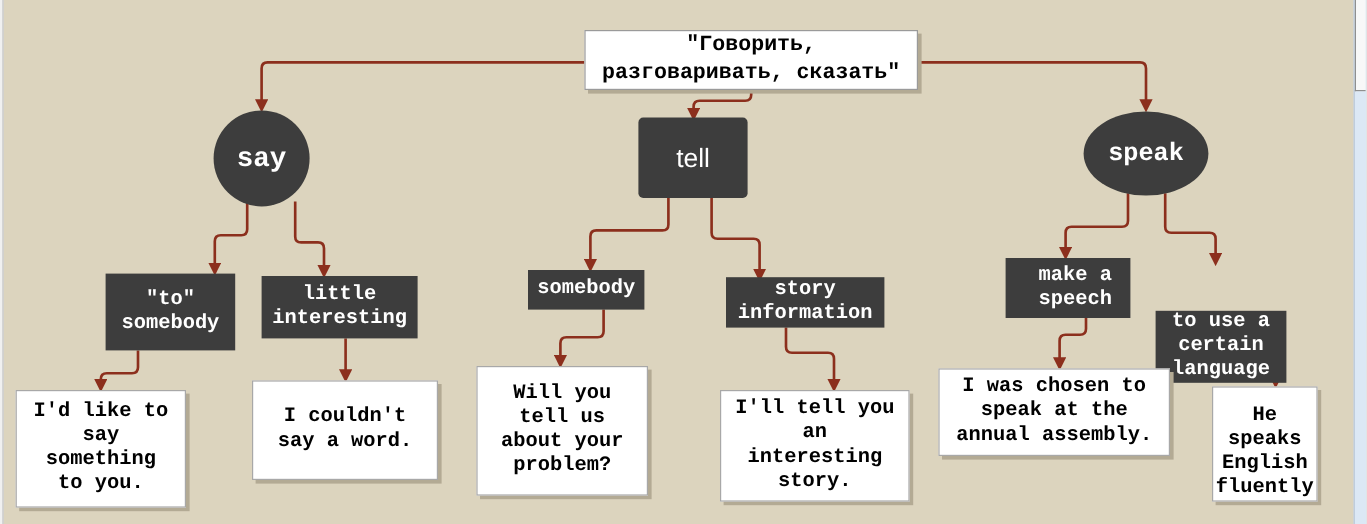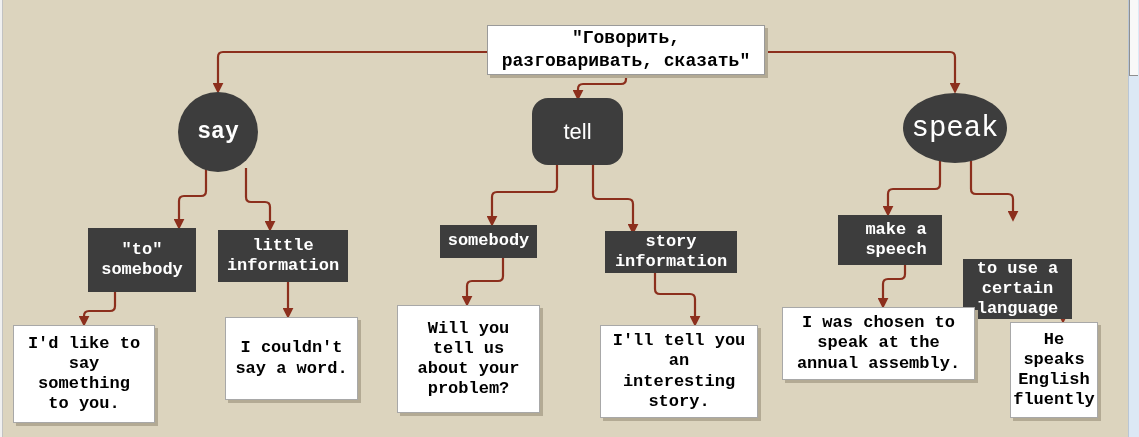--- a/index.html
+++ b/index.html
@@ -21,23 +21,23 @@
     font-weight:bold; font-size:18px; line-height:1.3; color:#000;
     box-sizing:border-box;
   }
 
   
   .node {
     position:absolute; background:#3d3d3d; color:#ffffff;
     display:flex; align-items:center; justify-content:center;
   }
   #node-say   { left:178px; top:92px;  width:80px;  height:80px; border-radius:50%; font-weight:bold; font-size:23px; }
-  #node-tell  { left:532px; top:98px;  width:91px;  height:67px; border-radius:16px;
+  #node-tell  { left:532px; top:98px;  width:91px;  height:67px; border-radius:4px;
                 font-family:"Liberation Sans","DejaVu Sans",sans-serif; font-size:22px; }
-  #node-speak { left:903px; top:93px;  width:104px; height:70px; border-radius:50%; font-weight:normal; font-size:29px; }
+  #node-speak { left:903px; top:93px;  width:104px; height:70px; border-radius:50%; font-weight:bold; font-size:21px; }
 
   
   .usage {
     position:absolute; background:#3d3d3d; color:#ffffff;
     display:flex; align-items:center; justify-content:center;
     font-weight:bold; font-size:17px; line-height:1.18;
   }
   #usage-say-0   { left:88px;  top:228px; width:108px; height:64px; }
   #usage-say-1   { left:218px; top:230px; width:130px; height:52px; }
   #usage-tell-0  { left:440px; top:225px; width:97px;  height:33px; }
@@ -47,25 +47,25 @@
 
   
   .example {
     position:absolute; background:#ffffff; color:#000000;
     border:1px solid #a8a8a8; box-shadow:3px 3px 0 #b3aa94;
     display:flex; align-items:center; justify-content:center;
     font-weight:bold; font-size:17px; line-height:1.18;
     box-sizing:border-box;
   }
   #example-say-0   { left:13px;   top:325px; width:142px; height:98px; }
-  #example-say-1   { left:210px;  top:317px; width:133px; height:83px;margin-left:15px; }
+  #example-say-1   { left:210px;  top:317px; width:155px; height:83px; }
   #example-tell-0  { left:397px;  top:305px; width:143px; height:108px; }
   #example-tell-1  { left:600px;  top:325px; width:158px; height:93px; }
   #example-speak-0 { left:782px;  top:307px; width:193px; height:73px; }
-  #example-speak-1 { left:1010px; top:322px; width:88px; height:96px; }
+  #example-speak-1 { left:1010px; top:322px; width:88px; height:96px;align-items:flex-end; }
 
   
   .window-edge-left {
     position:absolute; left:0; top:0; width:2px; height:437px;
     background:#f0f0f0; border-right:1px solid #c2c2c2;
   }
   .scrollbar {
     position:absolute; right:0; top:0; width:10px; height:437px;
     background:#dce8f5; border-left:1px solid #b9c6d6;
   }
@@ -119,21 +119,21 @@
   <div class="node" id="node-speak">
     <span class="txt">speak</span>
   </div>
 
   <div class="usage" id="usage-say-0">
     <span class="txt">"to"
 somebody</span>
   </div>
   <div class="usage" id="usage-say-1">
     <span class="txt">little
-information</span>
+interesting</span>
   </div>
   <div class="usage" id="usage-tell-0">
     <span class="txt">somebody</span>
   </div>
   <div class="usage" id="usage-tell-1">
     <span class="txt">story
 information</span>
   </div>
   <div class="usage" id="usage-speak-0">
     <span class="txt">make a

